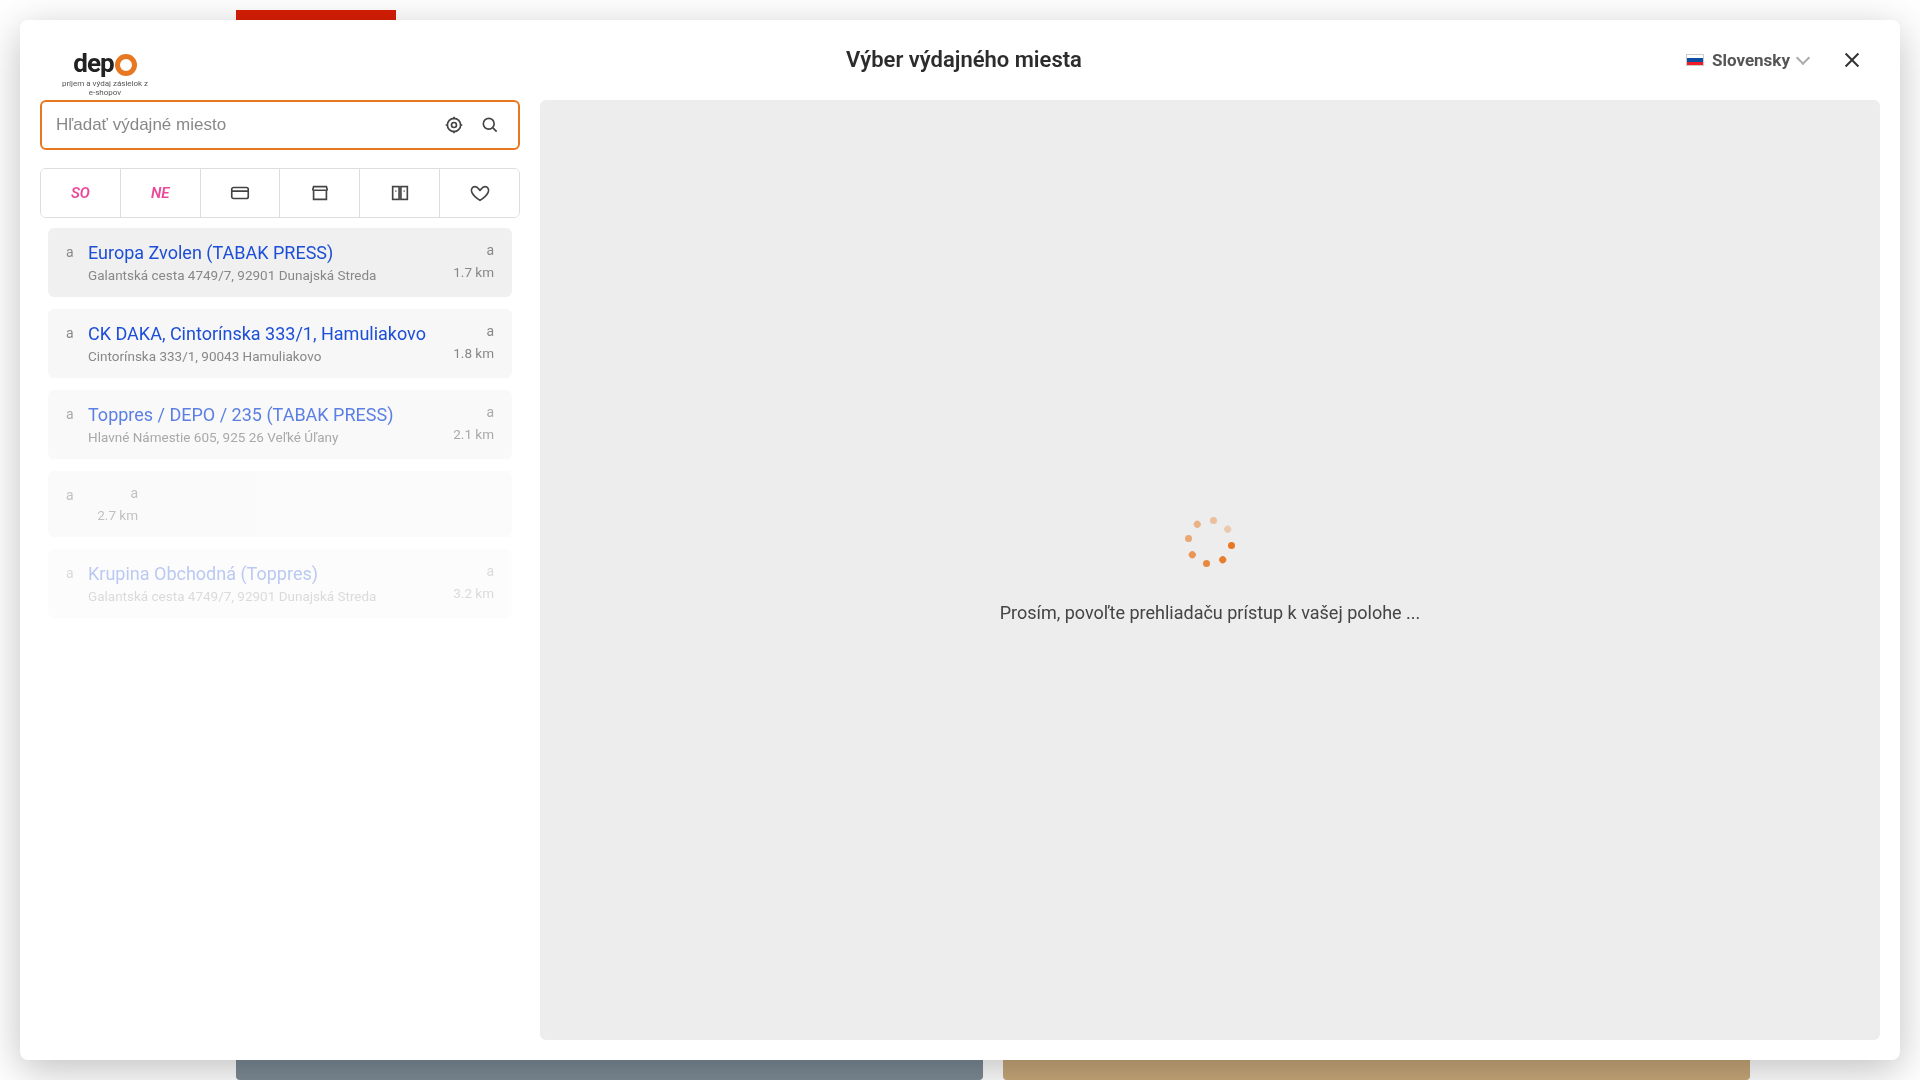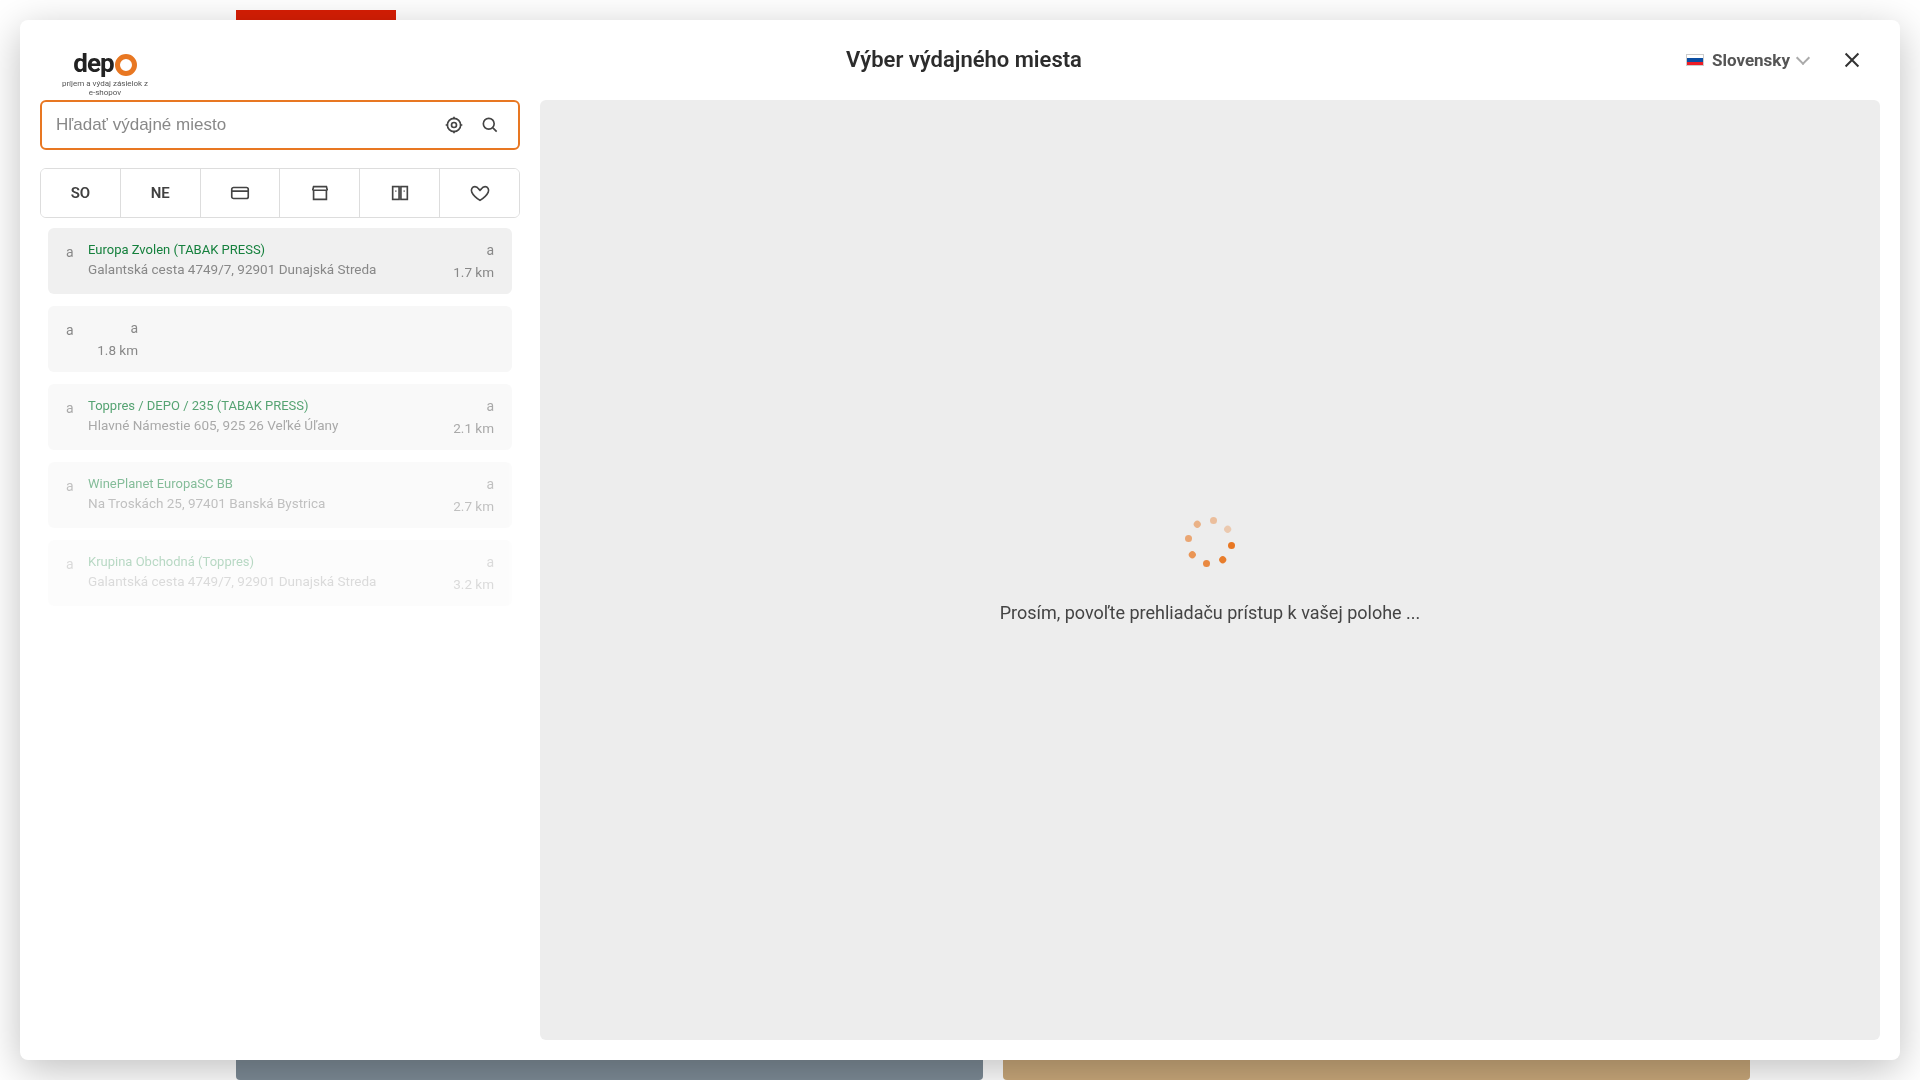--- a/index.html
+++ b/index.html
@@ -212,23 +212,24 @@
     margin-bottom: 10px;
   }
   .filter-btn {
     flex: 1;
     display: flex;
     align-items: center;
     justify-content: center;
     border-right: 1px solid #ddd;
     font-size: 15px;
     font-weight: 600;
-    color: #404040;
+    color: #ec4899;
     cursor: pointer;
     background: #fff;
+    font-style: italic;
   }
   .filter-btn:last-child { border-right: none; }
   .filter-btn svg { width: 22px; height: 22px; stroke: #444; fill: none; stroke-width: 1.8; }
 
   .results {
     flex: 1;
     overflow-y: auto;
     padding: 0 8px;
   }
   .result-item {
@@ -243,22 +244,22 @@
   }
   .result-item:first-child { background: #f0f0f0; }
   .ri-left-a {
     color: #888;
     font-size: 14px;
     width: 10px;
     padding-top: 2px;
   }
   .ri-main { flex: 1; min-width: 0; }
   .ri-name {
-    font-size: 13px;
-    color: #15803d;
+    font-size: 18px;
+    color: #1d4ed8;
     margin-bottom: 4px;
   }
   .ri-addr {
     font-size: 13.5px;
     color: #888;
   }
   .ri-right {
     text-align: right;
     font-size: 13.5px;
     color: #888;
@@ -408,44 +409,44 @@
             <div class="ri-addr">Galantská cesta 4749/7, 92901 Dunajská Streda</div>
           </div>
           <div class="ri-right">
             <span class="ri-right-a">a</span>
             <span>1.7 km</span>
           </div>
         </div>
 
         <div class="result-item">
           <div class="ri-left-a">a</div>
+          <div class="ri-main">
+            <div class="ri-name">CK DAKA, Cintorínska 333/1, Hamuliakovo</div>
+            <div class="ri-addr">Cintorínska 333/1, 90043 Hamuliakovo</div>
+          </div>
           <div class="ri-right">
             <span class="ri-right-a">a</span>
             <span>1.8 km</span>
           </div>
         </div>
 
         <div class="result-item fade-3">
           <div class="ri-left-a">a</div>
           <div class="ri-main">
             <div class="ri-name">Toppres / DEPO / 235 (TABAK PRESS)</div>
             <div class="ri-addr">Hlavné Námestie 605, 925 26 Veľké Úľany</div>
           </div>
           <div class="ri-right">
             <span class="ri-right-a">a</span>
             <span>2.1 km</span>
           </div>
         </div>
 
         <div class="result-item fade-4">
           <div class="ri-left-a">a</div>
-          <div class="ri-main">
-            <div class="ri-name">WinePlanet EuropaSC BB</div>
-            <div class="ri-addr">Na Troskách 25, 97401 Banská Bystrica</div>
-          </div>
           <div class="ri-right">
             <span class="ri-right-a">a</span>
             <span>2.7 km</span>
           </div>
         </div>
 
         <div class="result-item fade-5">
           <div class="ri-left-a">a</div>
           <div class="ri-main">
             <div class="ri-name">Krupina Obchodná (Toppres)</div>

